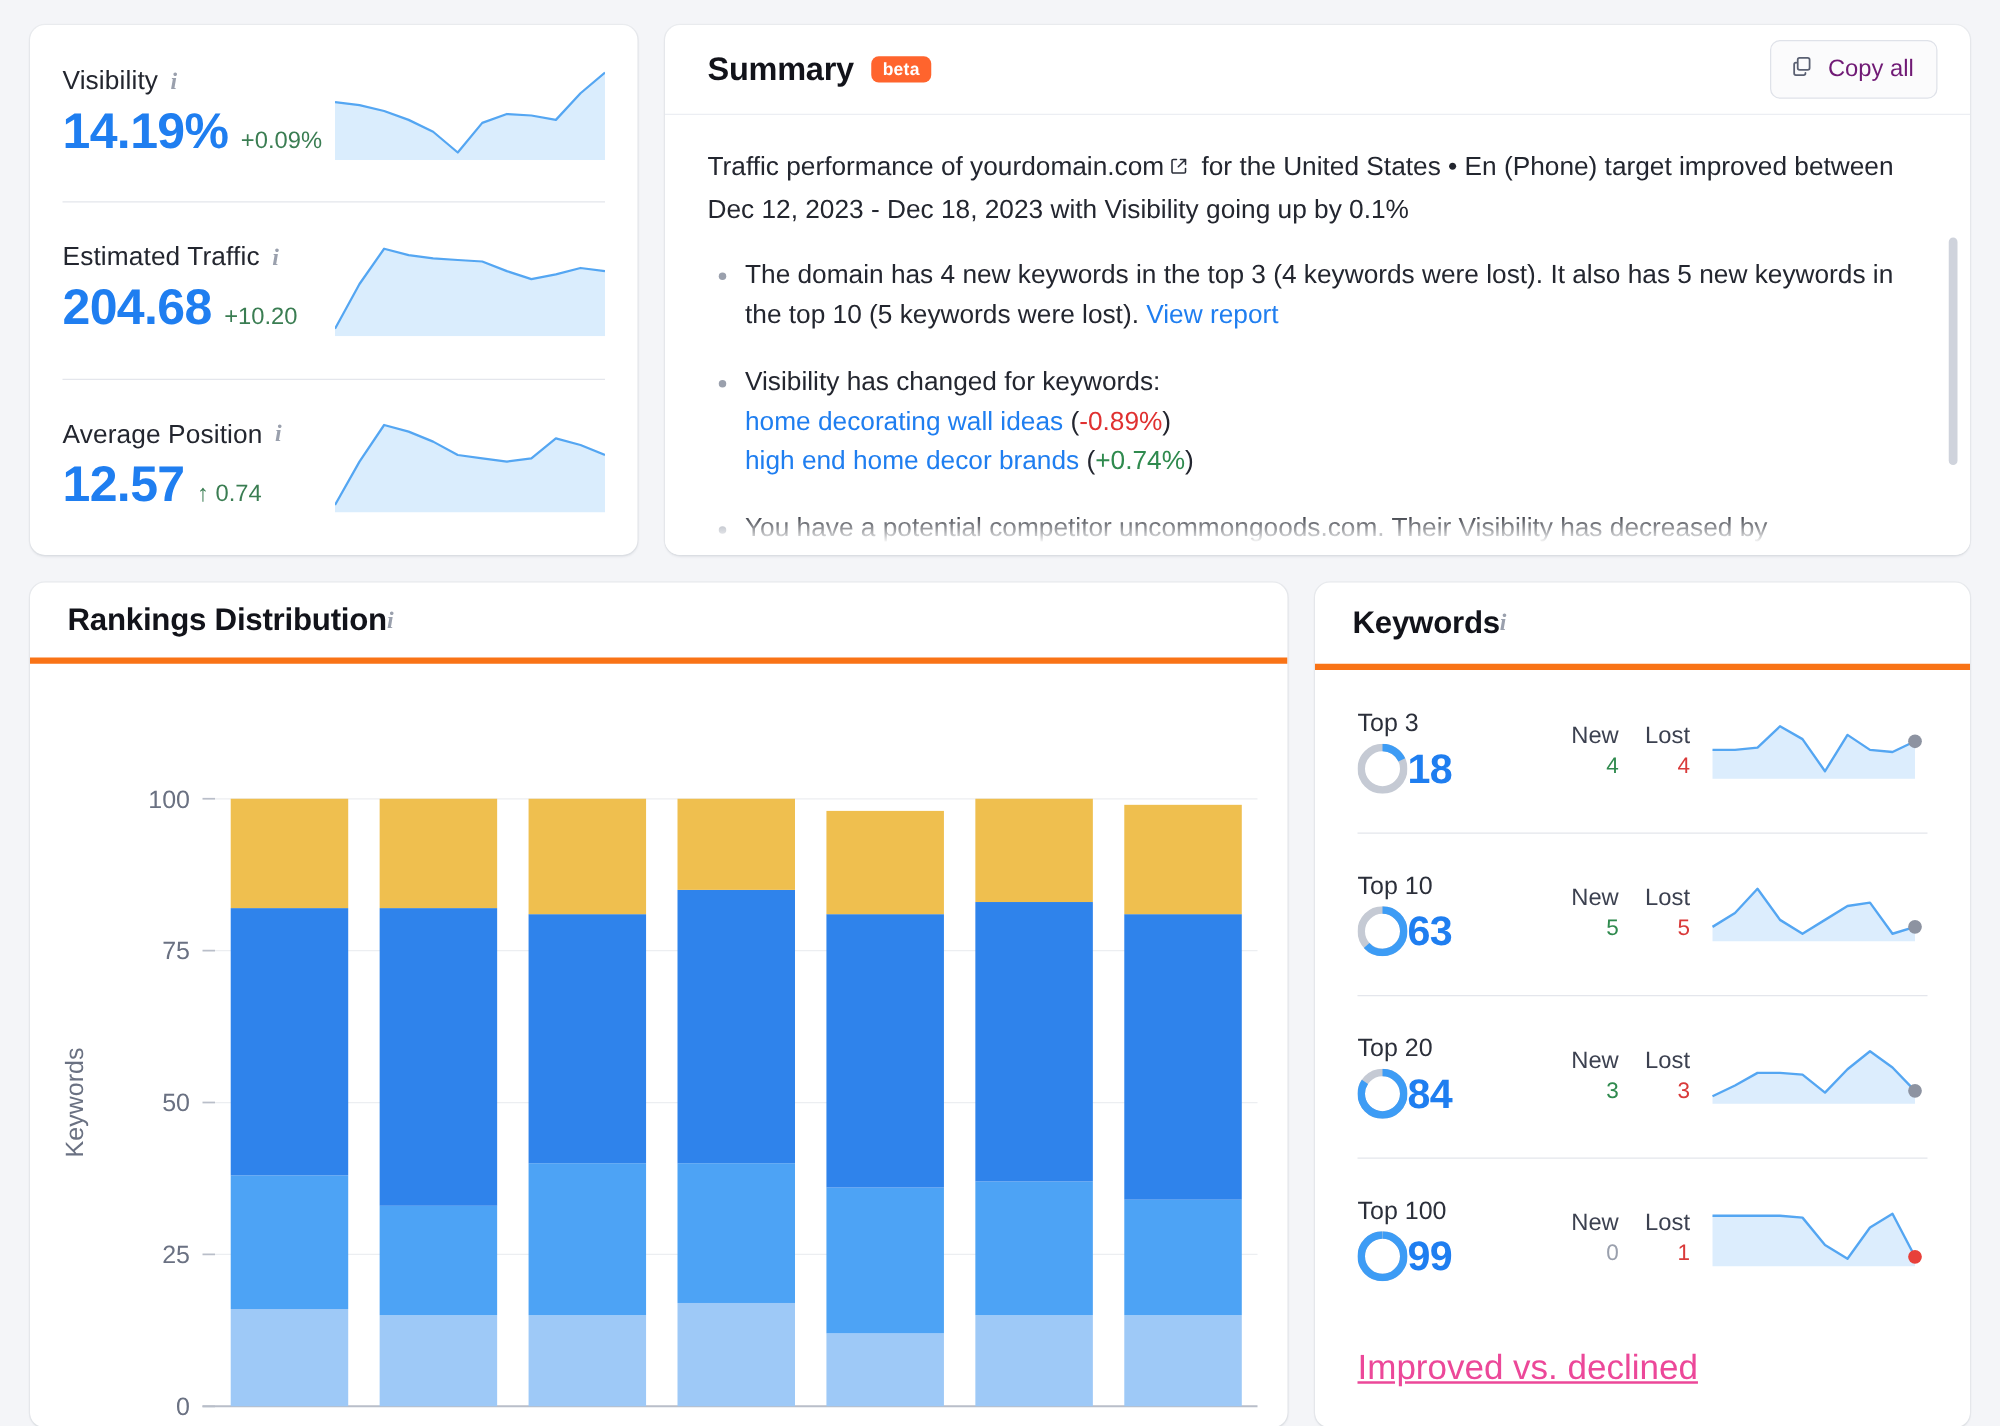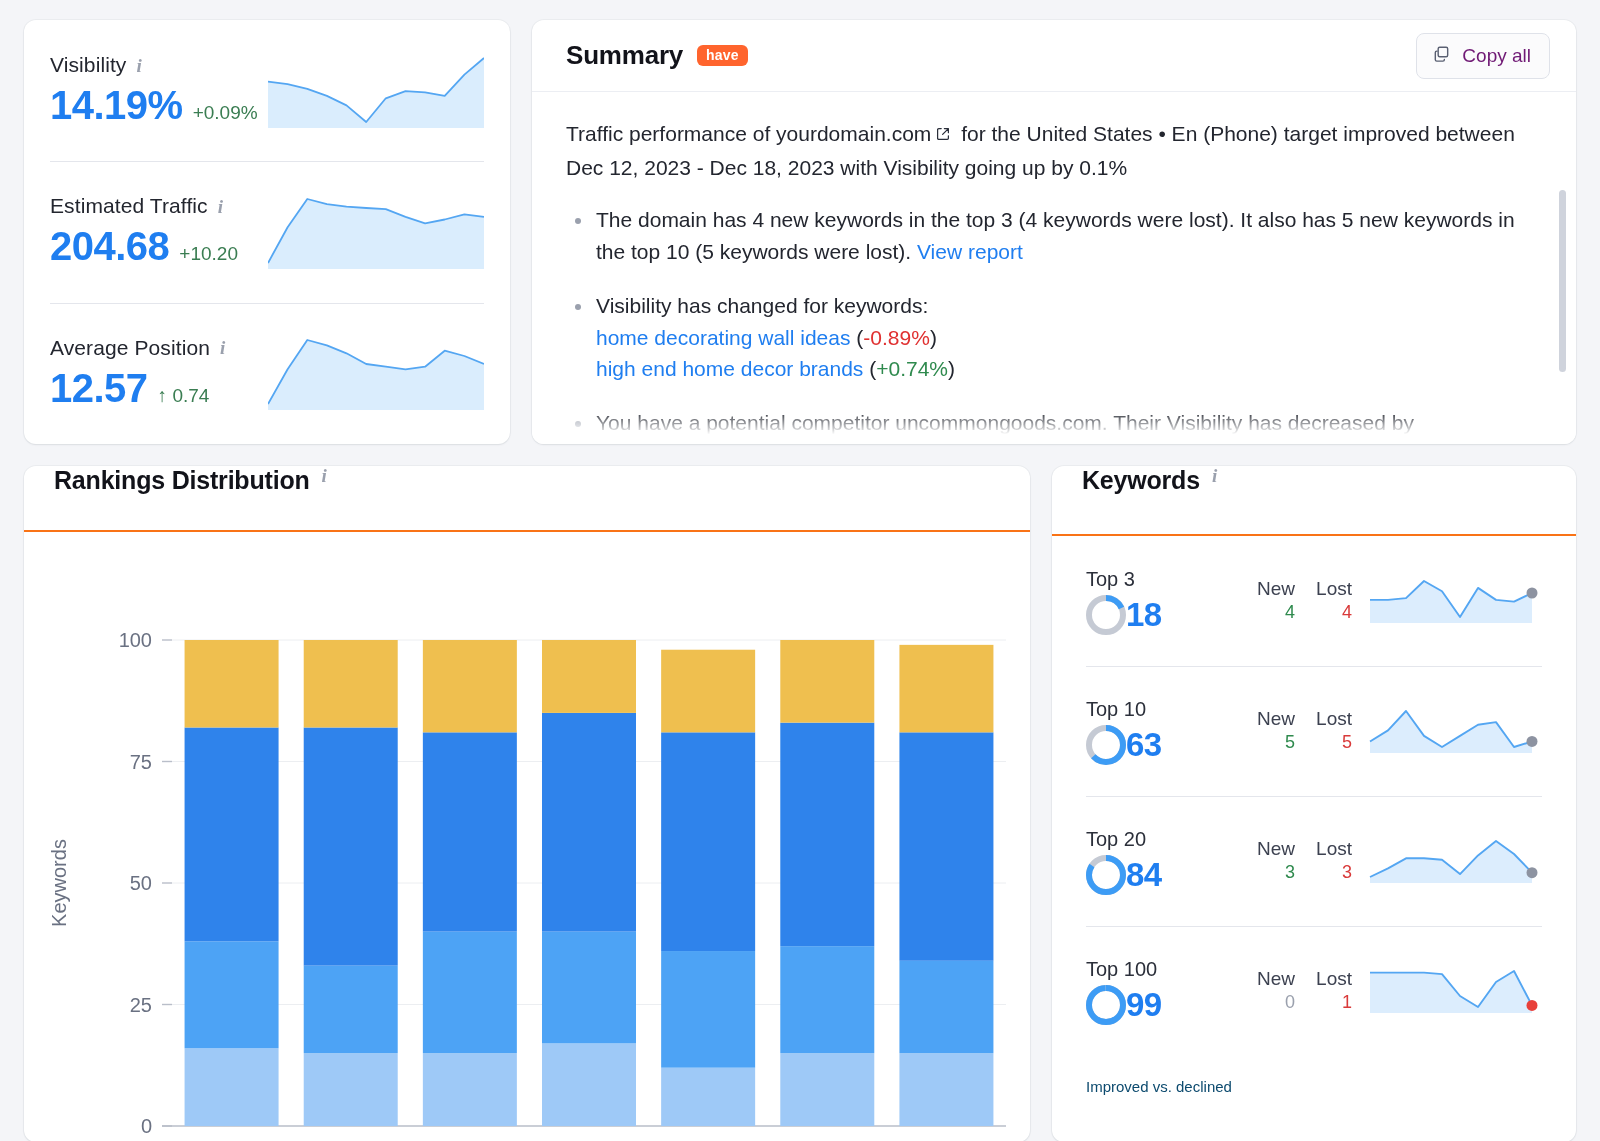--- a/index.html
+++ b/index.html
@@ -83,22 +83,22 @@
     background: linear-gradient(to bottom, rgba(255,255,255,0), #fff 72%);
     pointer-events: none;
   }
 
   
   .bottom-row { display: flex; gap: 22px; margin-top: 22px; height: 676px; }
 
   
   .chart-card { width: 1006px; flex: none; display: flex; flex-direction: column; overflow: hidden; }
   .card-head {
-    height: 70px; display: flex; gap: 12px;
-    padding: 0 30px; border-bottom: 2px solid #f97316;
+    height: 70px; display: flex; align-items: center; gap: 0;
+    padding: 0 30px; border-bottom: 5px solid #f97316;
   }
   .card-title { font-size: 25px; font-weight: 700; color: #12131a; letter-spacing: -.2px; }
   .chart-wrap { flex: 1; position: relative; }
 
   
   .kw-card { flex: 1; display: flex; flex-direction: column; overflow: hidden; }
   .kw-list { padding: 0 34px; }
   .kw-row {
     display: flex; align-items: center; height: 130px; position: relative;
   }
@@ -109,21 +109,21 @@
   .kw-label { font-size: 20px; color: #2b2f3a; margin-bottom: 4px; }
   .kw-valrow { display: flex; align-items: center; gap: 0; }
   .kw-count { font-size: 33px; font-weight: 700; color: #1f7ef0; letter-spacing: -.5px; }
   .kw-stat { width: 57px; flex: none; text-align: right; }
   .kw-stat .hdr { font-size: 19px; color: #3c4150; line-height: 1.25; }
   .kw-stat .val { font-size: 18px; line-height: 1.3; }
   .val.new { color: #2f8a4e; }
   .val.lost { color: #d93a3a; }
   .val.zero { color: #9aa0ad; }
   .kw-spark { margin-left: 14px; width: 180px; height: 52px; flex: none; }
-  .kw-footer { padding: 22px 34px 0; font-size: 15px; color: #0c4a6e; }
+  .kw-footer { padding: 22px 34px 0; font-size: 28px; color: #ec4899; text-decoration: underline; }
 </style>
 </head>
 <body>
 
 <div class="page">
 
   <div class="top-row">
 
     <div class="card kpi-card">
       <div class="kpi-row">
@@ -175,21 +175,21 @@
             <path d="M0.0 68.0 L19.6 33.3 L39.3 4.0 L58.9 9.3 L78.5 17.3 L98.2 28.0 L117.8 30.7 L137.5 33.3 L157.1 30.7 L176.7 14.7 L196.4 20.0 L216.0 28.0 L216 74 L0 74 Z" fill="#daedfd"></path>
             <path d="M0.0 68.0 L19.6 33.3 L39.3 4.0 L58.9 9.3 L78.5 17.3 L98.2 28.0 L117.8 30.7 L137.5 33.3 L157.1 30.7 L176.7 14.7 L196.4 20.0 L216.0 28.0 " fill="none" stroke="#54a6f2" stroke-width="1.8" stroke-linejoin="round" vector-effect="non-scaling-stroke"></path>
           </svg>
       </div>
     </div>
 
     <div class="card summary-card">
       <div class="summary-head">
         <div class="summary-title-wrap">
           <span class="summary-title">Summary</span>
-          <span class="beta-badge">have</span>
+          <span class="beta-badge">beta</span>
         </div>
         <div class="copy-btn">
           <span>
             <svg width="19" height="19" viewBox="0 0 20 20" fill="none">
               <rect x="6.5" y="3.5" width="10" height="10" rx="1.6" stroke="#5a6072" stroke-width="1.5"></rect>
               <path d="M13 16.2v.3a1.5 1.5 0 0 1-1.5 1.5H5A1.5 1.5 0 0 1 3.5 16.5V9A1.5 1.5 0 0 1 5 7.5h.3" stroke="#5a6072" stroke-width="1.5" stroke-linecap="round"></path>
             </svg>
           </span>
           <span>Copy all</span>
         </div>

